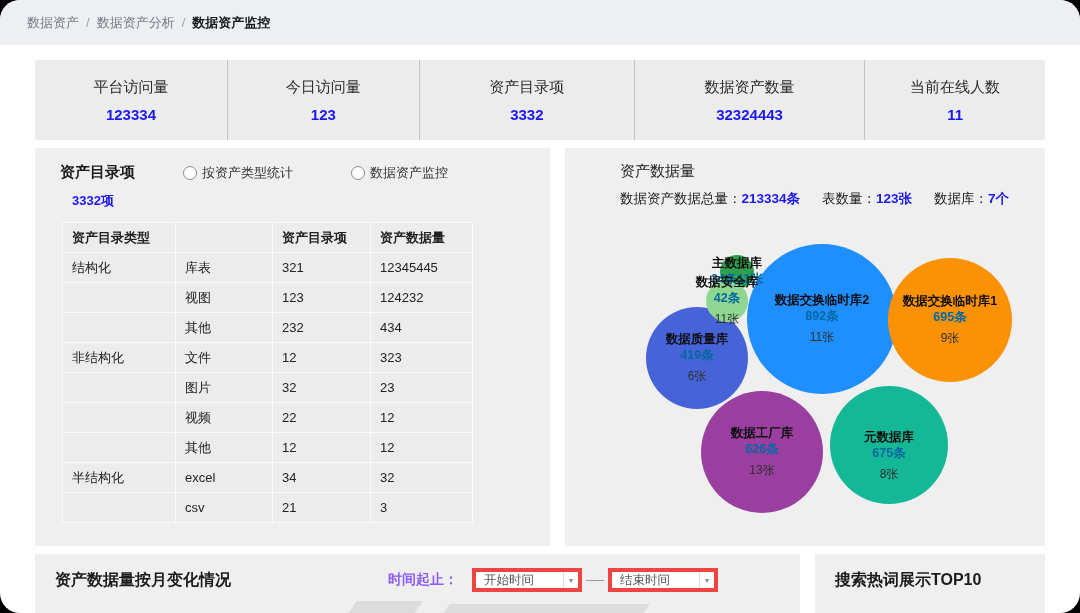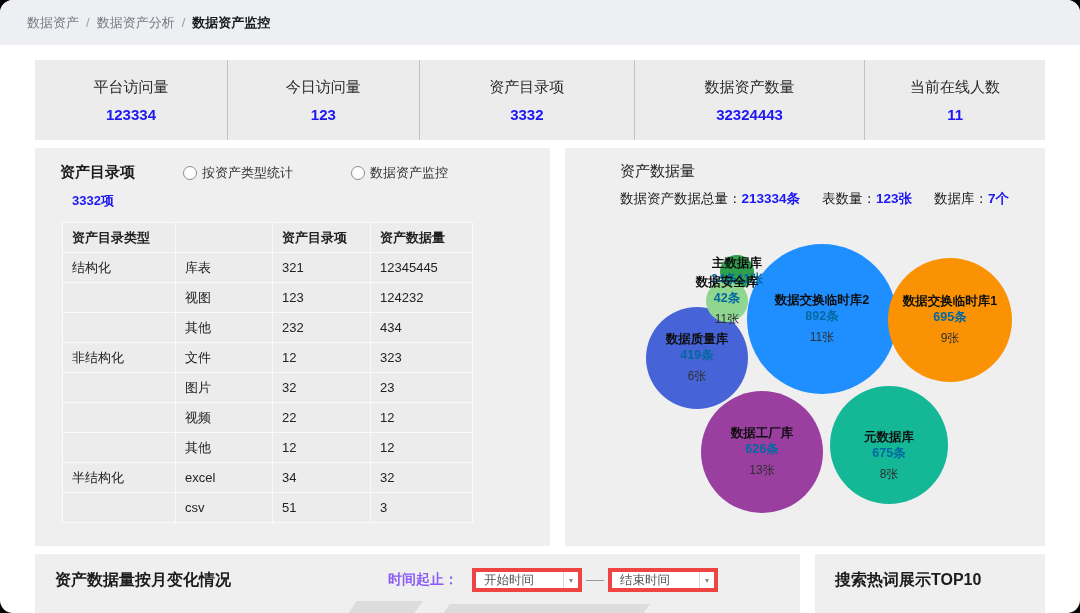--- a/index.html
+++ b/index.html
@@ -3,21 +3,21 @@
 <meta charset="utf-8">
 <style>
   :root{
     --accent:#1d18f2; --panel:#efefef; --topbar:#edeff3; --stats:#ececec;
     --page:#ffffff; --outside:#000000; --text:#1f1f1f; --muted:#777;
   }
   *{margin:0;padding:0;box-sizing:border-box;}
   html,body{background:var(--outside);}
   body{font-family:"Liberation Sans","DejaVu Sans",sans-serif;color:var(--text);}
   .page{position:relative;width:1080px;height:613px;background:var(--page);
-        border-radius:13px;overflow:hidden;}
+        border-radius:20px;overflow:hidden;}
   
   .topbar{position:absolute;left:0;top:0;width:100%;height:45px;background:var(--topbar);
           display:flex;align-items:center;padding-left:25px;font-size:13px;}
   .bc-item{color:#767a82;margin:0 2px;cursor:default;}
   .bc-sep{color:#9aa0a8;margin:0 5px;}
   .bc-current{color:#16181c;font-weight:bold;}
   
   .stats-card{position:absolute;left:35px;top:60px;width:1010px;height:80px;
               background:var(--stats);display:flex;}
   .stat{display:flex;flex-direction:column;align-items:center;justify-content:center;gap:9px;}
@@ -190,21 +190,21 @@
           </tr>
           <tr>
             <td>半结构化</td>
             <td>excel</td>
             <td>34</td>
             <td>32</td>
           </tr>
           <tr>
             <td></td>
             <td>csv</td>
-            <td>51</td>
+            <td>21</td>
             <td>3</td>
           </tr>
         </tbody>
     </table>
   </div>
 
   <div class="panel panel-assets">
     <div class="assets-title panel-title" style="font-weight:normal">资产数据量</div>
     <div class="assets-summary"><span class="sum-item"><span class="sum-label">数据资产数据总量：</span><span class="sum-value">213334条</span></span><span class="sum-item"><span class="sum-label">表数量：</span><span class="sum-value">123张</span></span><span class="sum-item"><span class="sum-label">数据库：</span><span class="sum-value">7个</span></span></div>
     <div class="bubble-chart">

